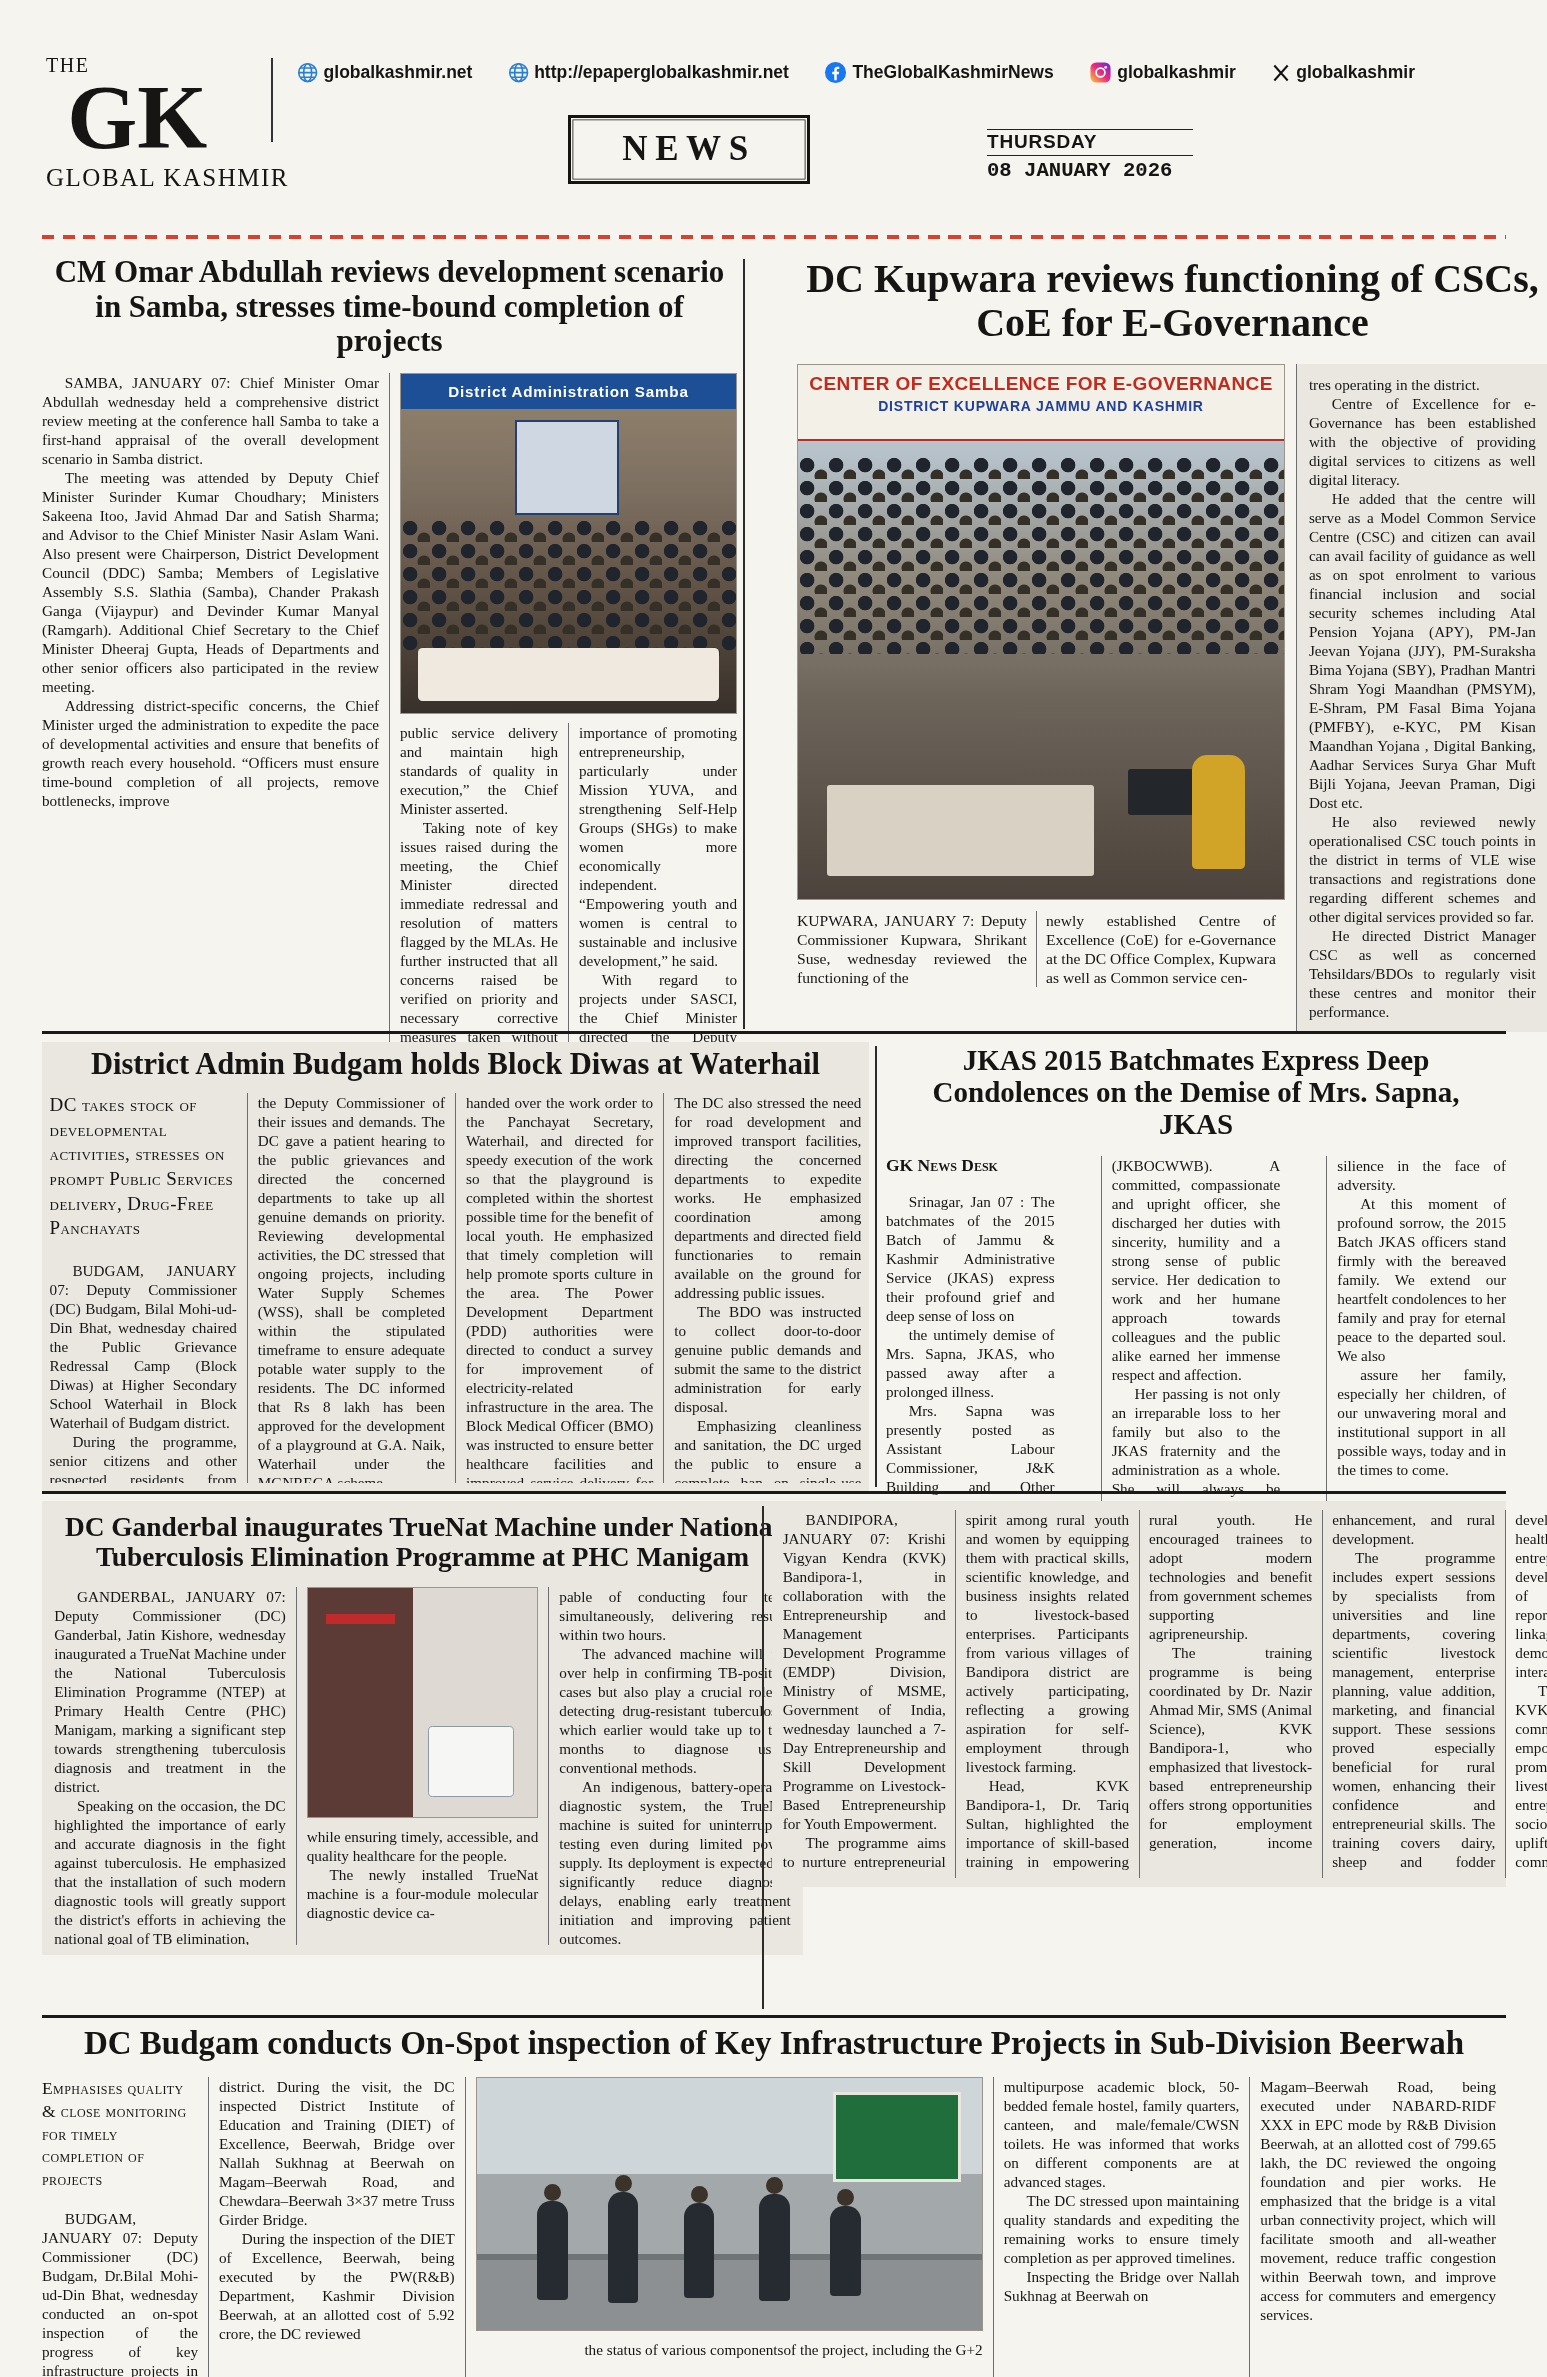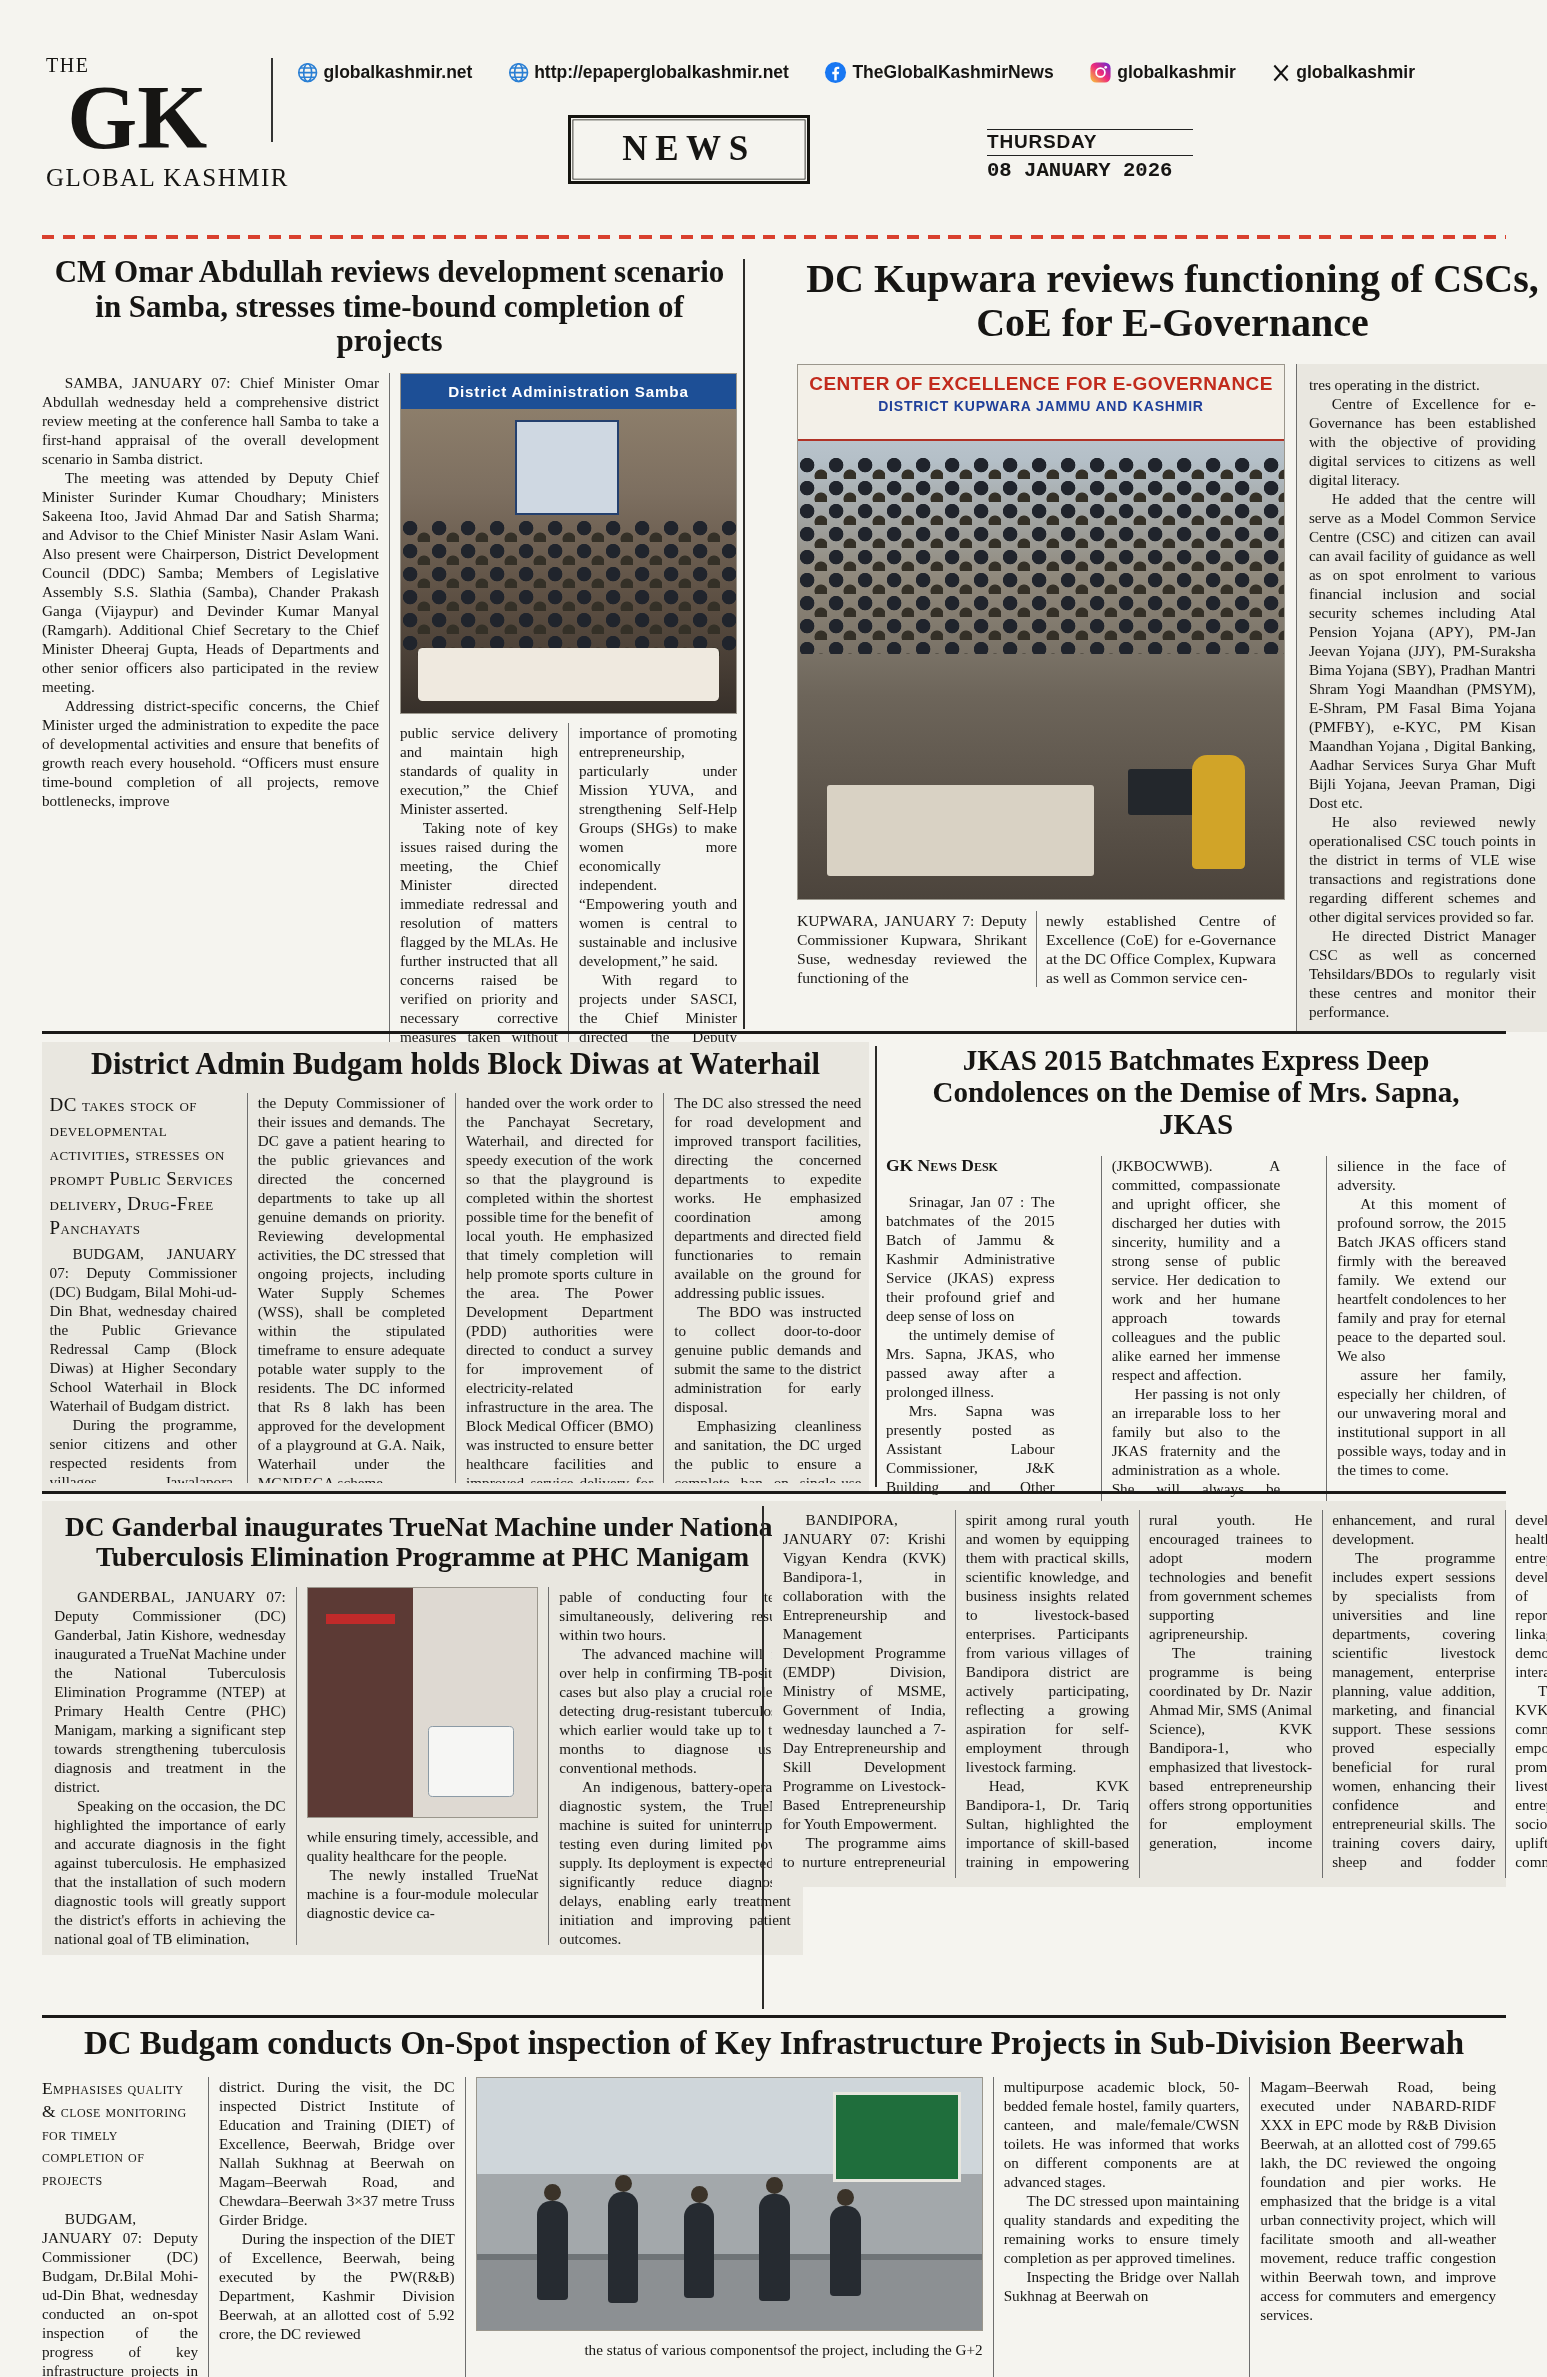--- a/index.html
+++ b/index.html
@@ -92,21 +92,21 @@
   #kupwara-caption{display:flex;margin-top:10.7px;font-size:15.6px;line-height:19px;}
   #kupwara-caption .cap{flex:1;padding:0 9.1px;text-align:justify;border-left:0.8px solid #6e6e6e;}
   #kupwara-caption .cap:first-child{border-left:none;padding-left:0;}
   #kupwara-col{flex:1;padding:10.7px 12.2px;}
   #rule1{top:1031px;}
 
   
   #article-budgam{position:absolute;left:42px;top:1042px;width:827px;padding:4.6px 7.6px 9.1px 7.6px;box-sizing:border-box;}
   #article-budgam .headline{font-size:30.5px;margin-bottom:12.2px;}
   #budgam-cols{height:390px;overflow:hidden;}
-  #budgam-cols .standfirst{margin-bottom:3px;}
+  #budgam-cols .standfirst{margin-bottom:20px;}
   #vrule-row2{left:875px;top:1046px;height:441px;}
   #article-jkas{position:absolute;left:886px;top:1042px;width:620px;}
   #article-jkas .headline{font-size:29px;margin:1.5px 7.6px 15.2px 7.6px;}
   #jkas-cols{height:345px;overflow:hidden;gap:36px;}
   #jkas-cols .byline{display:block;margin-bottom:17px;}
   #rule2{top:1491px;}
 
   
   #article-ganderbal{position:absolute;left:42px;top:1501px;width:761px;padding:10.7px 12.2px;box-sizing:border-box;}
   #article-ganderbal .headline{font-size:27.4px;margin-bottom:13.7px;}

